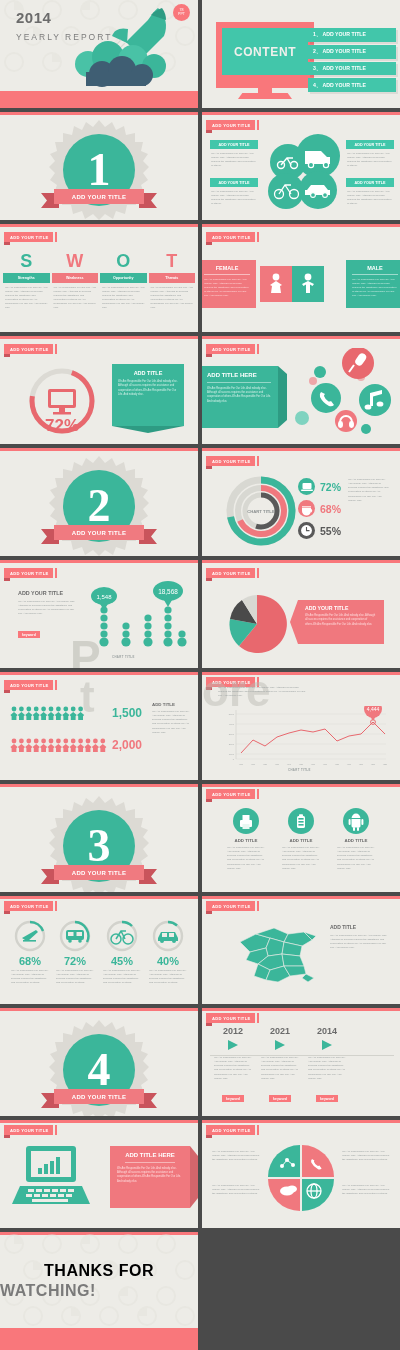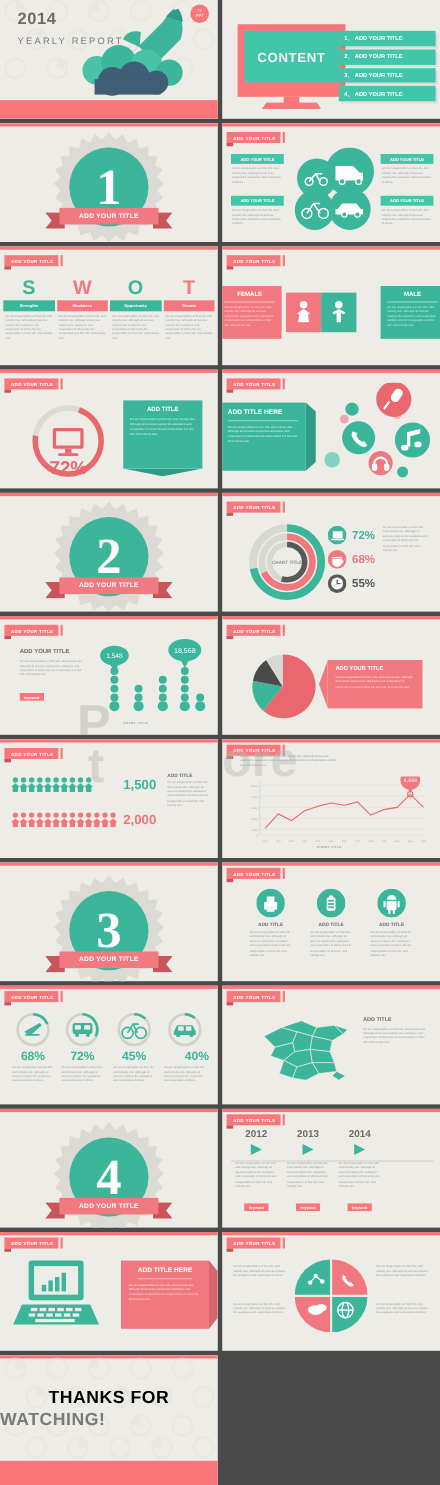--- a/index.html
+++ b/index.html
@@ -709,21 +709,21 @@
     <div style="position:absolute;left:146px;top:24px;width:44px;text-align:center;">
       <svg width="32" height="32" style="display:block;margin:0 auto;">
         <circle cx="16" cy="16" r="14" fill="none" stroke="#d2d2cc" stroke-width="2.4"></circle>
         <path d="M16 2 a14 14 0 0 1 9 3.5" fill="none" stroke="#3bb69a" stroke-width="2.4"></path>
         <path d="M6 18 l3 -6 h14 l3 6 v3 h-20 z" fill="#3bb69a"></path>
         <rect x="10" y="13" width="5" height="4" fill="#edece7"></rect>
         <rect x="17" y="13" width="5" height="4" fill="#edece7"></rect>
         <circle cx="10" cy="21" r="2" fill="#3bb69a"></circle>
           <circle cx="22" cy="21" r="2" fill="#3bb69a"></circle>
       </svg>
-      <div style="color:#3bb69a;font-size:11px;font-weight:bold;padding-top:3px;text-align:right;">40%</div>
+      <div style="color:#3bb69a;font-size:11px;font-weight:bold;padding-top:3px;">40%</div>
       <div class="tinytxt" style="text-align:left;padding:2px 3px;">We Are Responsible For Our Life. And nobody else. Although all success requires the assistance and cooperation of others.</div>
     </div>
   </div>
 
   <div class="slide" style="left:202px;top:896px;width:198px;height:108px;">
     <div class="sep" style="left:0;top:0;width:198px;height:2.5px;"></div>
     <div class="tag" style="left:4px;top:5px;">ADD YOUR TITLE</div>
 
     <svg width="96" height="66" viewBox="0 0 96 66" style="position:absolute;left:24px;top:26px;">
       <g fill="#3bb69a" stroke="#edece7" stroke-width=".6">
@@ -771,21 +771,21 @@
 
     <div style="position:absolute;left:10px;top:18px;width:42px;text-align:center;">
       <div style="font-size:9px;font-weight:bold;color:#6b6b6b;">2012</div>
       <svg width="14" height="12" style="display:block;margin:3px auto 0;">
           <path d="M2 1 L12 6 L2 11 Z" fill="#3bb69a"></path>
         </svg>
       <div class="tinytxt" style="text-align:left;padding:5px 2px;">We Are Responsible For Our Life. And nobody else. Although all success requires the assistance and cooperation of others.We Are Responsible For Our Life. And nobody else.</div>
       <span class="kw">keyword</span>
     </div>
     <div style="position:absolute;left:57px;top:18px;width:42px;text-align:center;">
-      <div style="font-size:9px;font-weight:bold;color:#6b6b6b;">2013</div>
+      <div style="font-size:9px;font-weight:bold;color:#6b6b6b;">2021</div>
       <svg width="14" height="12" style="display:block;margin:3px auto 0;">
           <path d="M2 1 L12 6 L2 11 Z" fill="#3bb69a"></path>
         </svg>
       <div class="tinytxt" style="text-align:left;padding:5px 2px;">We Are Responsible For Our Life. And nobody else. Although all success requires the assistance and cooperation of others.We Are Responsible For Our Life. And nobody else.</div>
       <span class="kw">keyword</span>
     </div>
     <div style="position:absolute;left:104px;top:18px;width:42px;text-align:center;">
       <div style="font-size:9px;font-weight:bold;color:#6b6b6b;">2014</div>
       <svg width="14" height="12" style="display:block;margin:3px auto 0;">
           <path d="M2 1 L12 6 L2 11 Z" fill="#3bb69a"></path>

